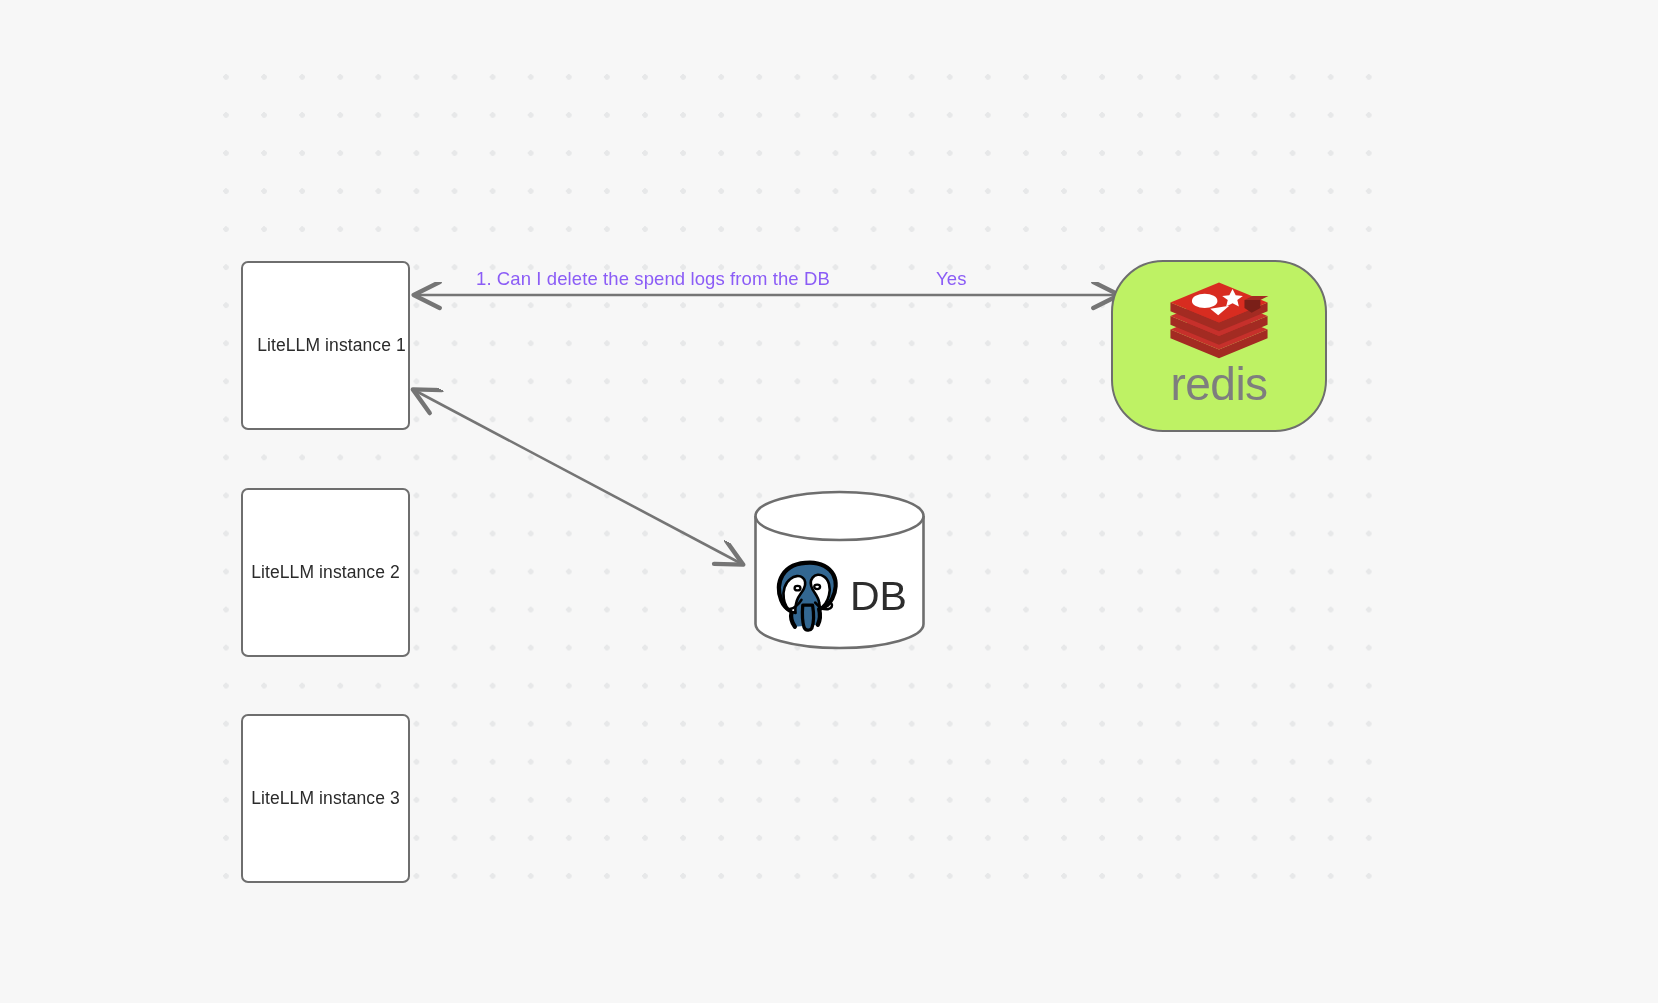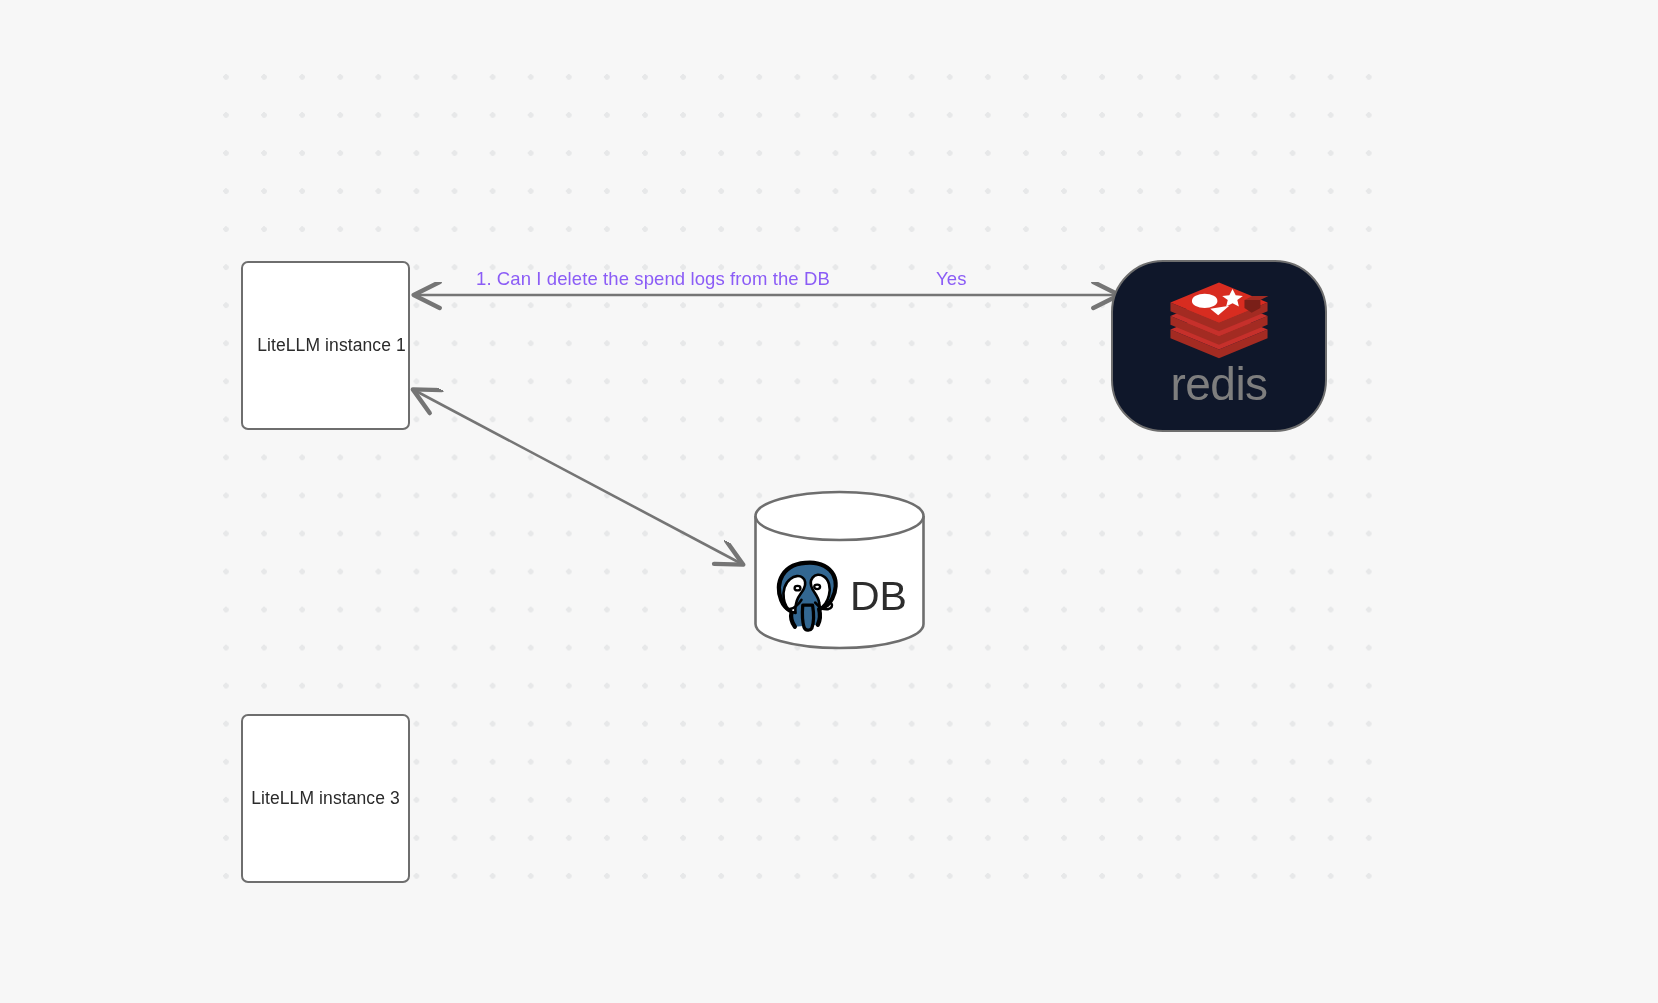--- a/index.html
+++ b/index.html
@@ -55,21 +55,21 @@
   #node-litellm-2 { left: 241px; top: 488px; width: 169px; height: 169px; }
   #node-litellm-3 { left: 241px; top: 714px; width: 169px; height: 169px; }
 
   
   #node-redis {
     position: absolute;
     left: 1111px;
     top: 260px;
     width: 216px;
     height: 172px;
-    background: #0f172a;
+    background: #bef264;
     border: 2.5px solid #6e6e6e;
     border-radius: 52px;
     display: flex;
     flex-direction: column;
     align-items: center;
     justify-content: center;
   }
   #node-redis .redis-logo-wrap {
     display: flex;
     flex-direction: column;
@@ -165,20 +165,23 @@
 
   <div class="edge-label" id="edge-label-1">1.  Can I delete the spend logs from the DB</div>
 
   <div class="edge-label" id="edge-label-1-answer">Yes</div>
 
 
   <div class="node-box" id="node-litellm-1">
     <span class="node-label">LiteLLM instance 1</span>
   </div>
 
+  <div class="node-box" id="node-litellm-2">
+    <span class="node-label">LiteLLM instance 2</span>
+  </div>
 
   <div class="node-box" id="node-litellm-3">
     <span class="node-label">LiteLLM instance 3</span>
   </div>
 
   <div id="node-redis">
     <div class="redis-logo-wrap">
       <svg class="redis-cube" viewBox="0 0 130 98" xmlns="http://www.w3.org/2000/svg">
 
         <path d="M65 97 L4 72 L4 61 L65 86 L126 61 L126 72 Z" fill="#a32b22"></path>

